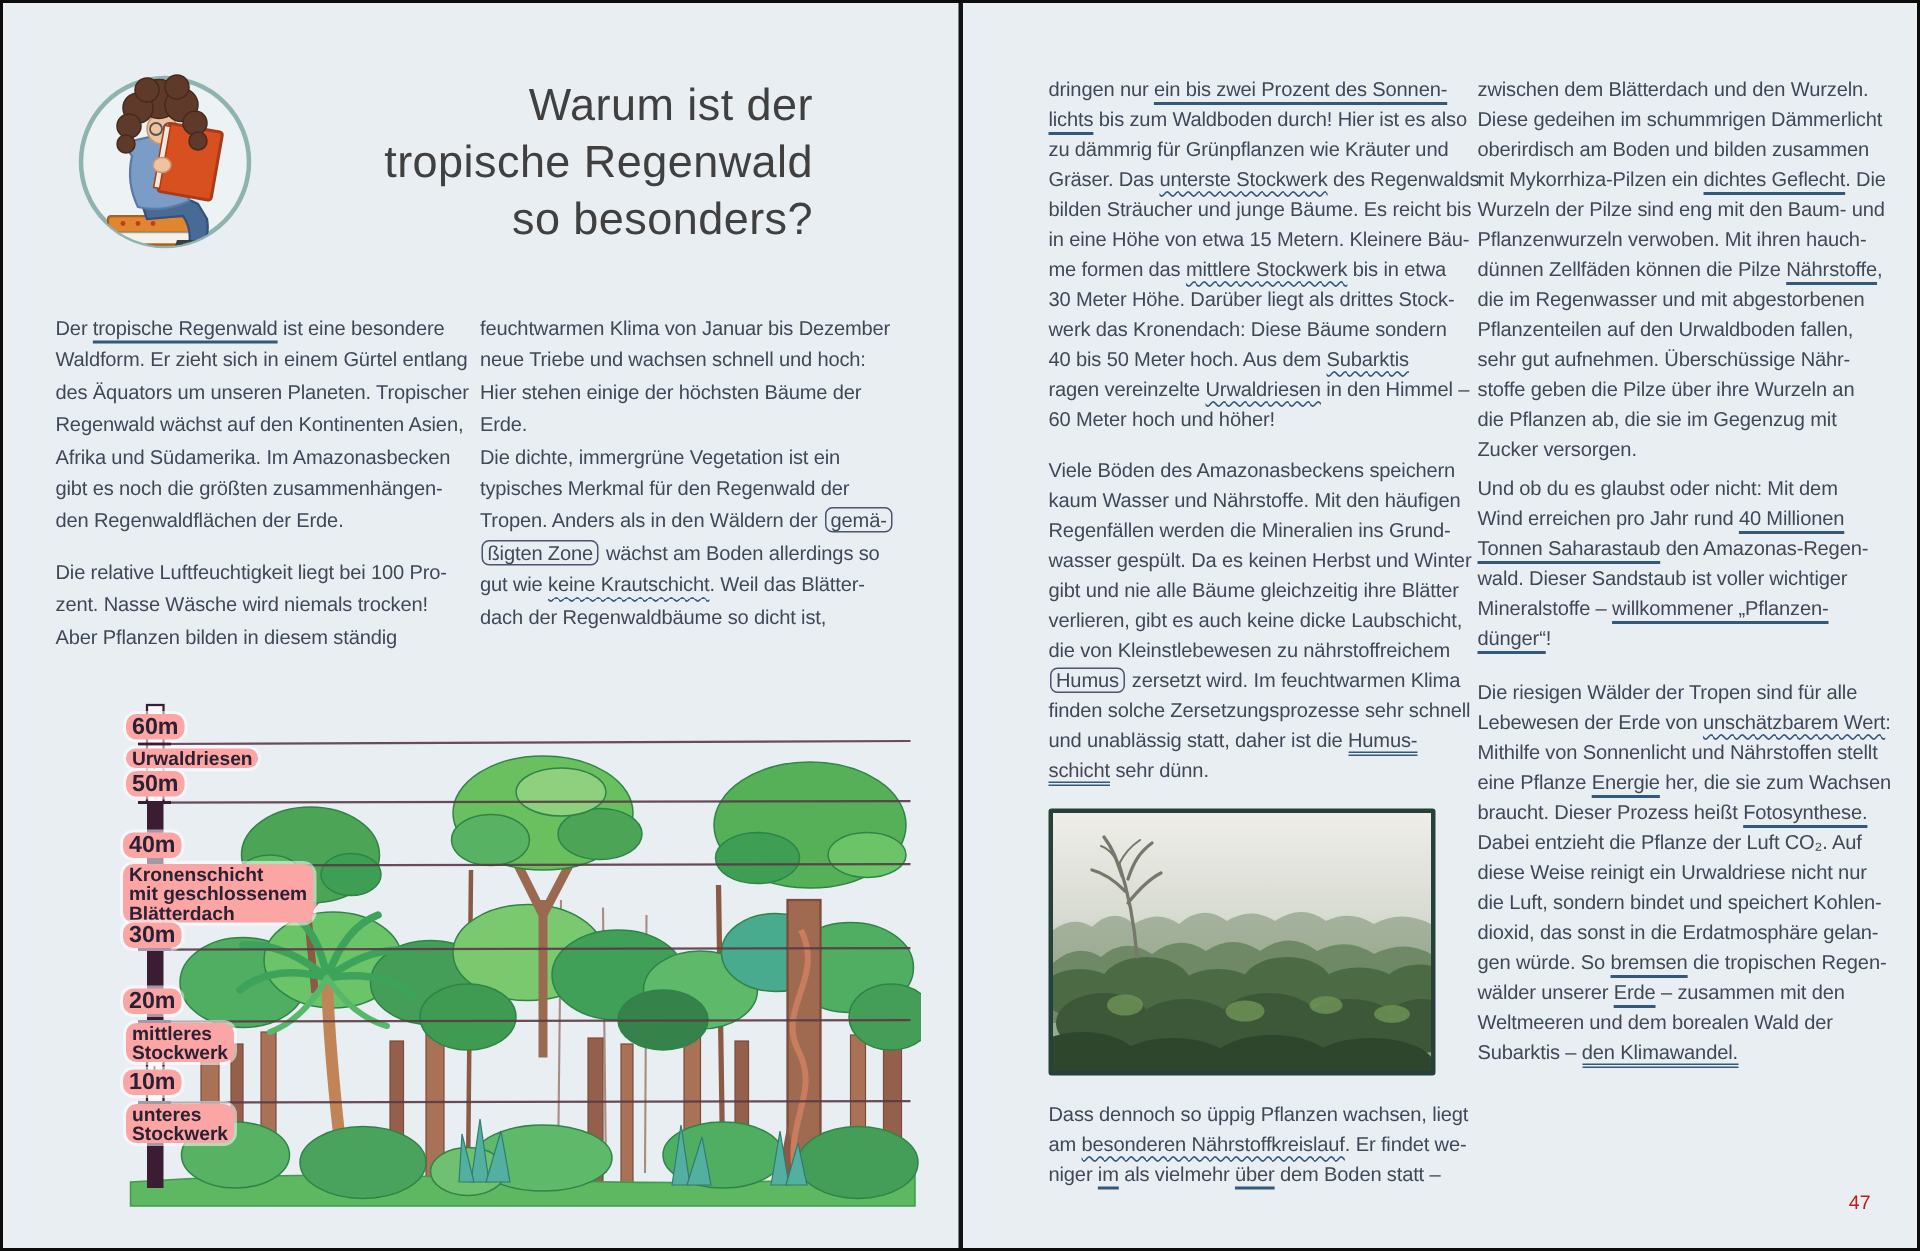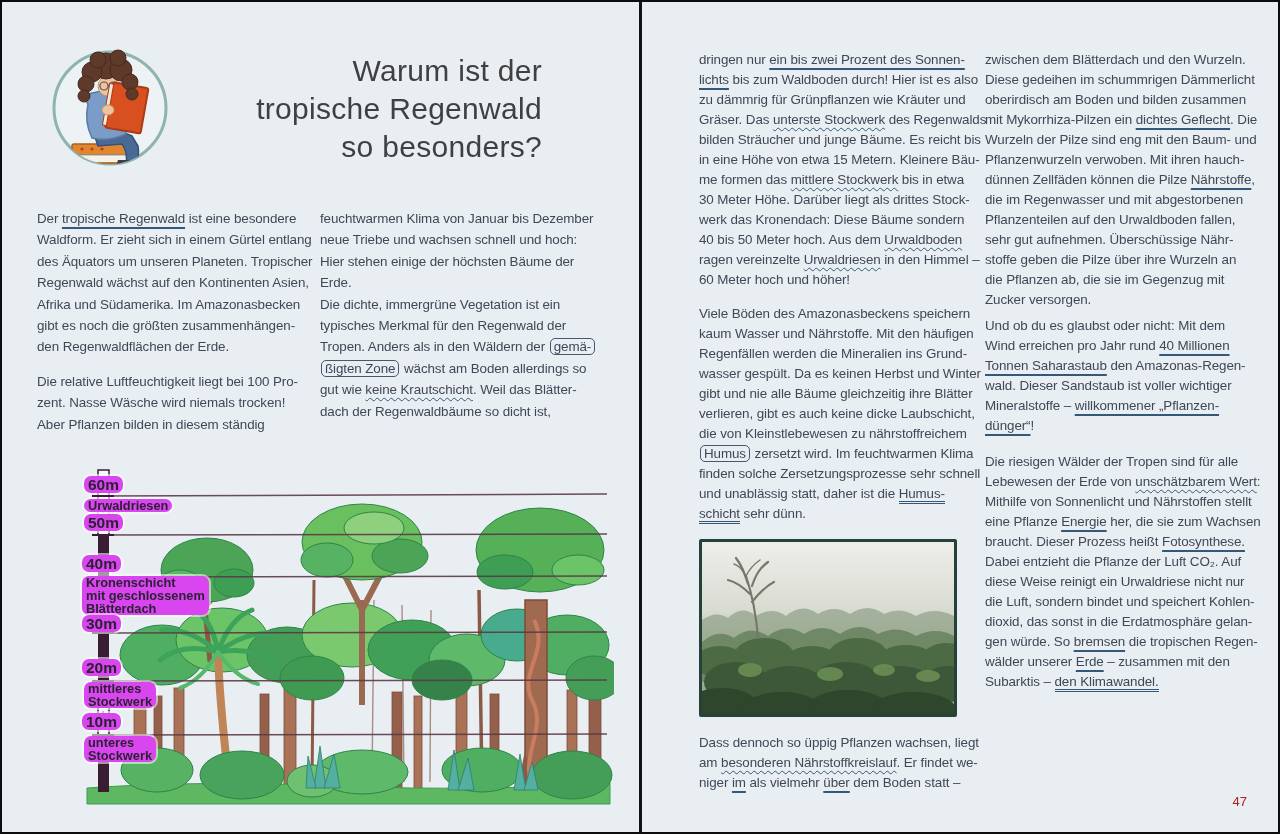--- a/index.html
+++ b/index.html
@@ -19,21 +19,21 @@
   .para{margin:0;}
   
   .u{text-decoration-line:underline;text-decoration-color:#33587a;text-decoration-thickness:1.5px;text-underline-offset:3.5px;}
   .w{text-decoration-line:underline;text-decoration-style:wavy;text-decoration-color:#33587a;text-decoration-thickness:1px;text-underline-offset:2.5px;}
   .d{border-bottom:3px double #33587a;}
   .b{border:1.4px solid #4a5570;border-radius:5px;padding:0 3px;margin:0 1px;}
   
   #diagram{position:absolute;left:60px;top:448px;width:552px;height:364px;}
   #diagram svg{position:absolute;left:0;top:0;}
   .dlab{
-    position:absolute;font-weight:700;color:#2b2133;background:#d946ef;border-radius:7px;
+    position:absolute;font-weight:700;color:#2b2133;background:#fca5a5;border-radius:7px;
     padding:0 4px;white-space:pre-line;line-height:13px;
     box-shadow:0 0 0 2px rgba(255,255,255,.55);
   }
   .dlab.m{font-size:15.5px;line-height:17px;}
   .dlab.t{font-size:12.8px;}
   
   #photo{
     position:absolute;left:697px;top:537px;width:258px;height:178px;box-sizing:border-box;
     border:3px solid #26413a;border-radius:2px;overflow:hidden;background:#dfe2da;
   }
@@ -278,21 +278,21 @@
     <div class="para">
         <div class="ln"><span>dringen nur </span><span class="u">ein bis zwei Prozent des Sonnen-</span></div>
         <div class="ln"><span class="u">lichts</span><span> bis zum Waldboden durch! Hier ist es also</span></div>
         <div class="ln"><span>zu dämmrig für Grünpflanzen wie Kräuter und</span></div>
         <div class="ln"><span>Gräser. Das </span><span class="w">unterste Stockwerk</span><span> des Regenwalds</span></div>
         <div class="ln"><span>bilden Sträucher und junge Bäume. Es reicht bis</span></div>
         <div class="ln"><span>in eine Höhe von etwa 15 Metern. Kleinere Bäu-</span></div>
         <div class="ln"><span>me formen das </span><span class="w">mittlere Stockwerk</span><span> bis in etwa</span></div>
         <div class="ln"><span>30 Meter Höhe. Darüber liegt als drittes Stock-</span></div>
         <div class="ln"><span>werk das Kronendach: Diese Bäume sondern</span></div>
-        <div class="ln"><span>40 bis 50 Meter hoch. Aus dem </span><span class="w">Urwaldboden</span></div>
+        <div class="ln"><span>40 bis 50 Meter hoch. Aus dem </span><span class="w">Subarktis</span></div>
         <div class="ln"><span>ragen vereinzelte </span><span class="w">Urwaldriesen</span><span> in den Himmel –</span></div>
         <div class="ln"><span>60 Meter hoch und höher!</span></div>
       </div>
     <div class="para" style="margin-top:14px;">
         <div class="ln"><span>Viele Böden des Amazonasbeckens speichern</span></div>
         <div class="ln"><span>kaum Wasser und Nährstoffe. Mit den häufigen</span></div>
         <div class="ln"><span>Regenfällen werden die Mineralien ins Grund-</span></div>
         <div class="ln"><span>wasser gespült. Da es keinen Herbst und Winter</span></div>
         <div class="ln"><span>gibt und nie alle Bäume gleichzeitig ihre Blätter</span></div>
         <div class="ln"><span>verlieren, gibt es auch keine dicke Laubschicht,</span></div>
@@ -388,20 +388,21 @@
         <div class="ln"><span>Lebewesen der Erde von </span><span class="w">unschätzbarem Wert</span><span>:</span></div>
         <div class="ln"><span>Mithilfe von Sonnenlicht und Nährstoffen stellt</span></div>
         <div class="ln"><span>eine Pflanze </span><span class="u">Energie</span><span> her, die sie zum Wachsen</span></div>
         <div class="ln"><span>braucht. Dieser Prozess heißt </span><span class="u">Fotosynthese.</span></div>
         <div class="ln"><span>Dabei entzieht die Pflanze der Luft CO₂. Auf</span></div>
         <div class="ln"><span>diese Weise reinigt ein Urwaldriese nicht nur</span></div>
         <div class="ln"><span>die Luft, sondern bindet und speichert Kohlen-</span></div>
         <div class="ln"><span>dioxid, das sonst in die Erdatmosphäre gelan-</span></div>
         <div class="ln"><span>gen würde. So </span><span class="u">bremsen</span><span> die tropischen Regen-</span></div>
         <div class="ln"><span>wälder unserer </span><span class="u">Erde</span><span> – zusammen mit den</span></div>
+        <div class="ln"><span>Weltmeeren und dem borealen Wald der</span></div>
         <div class="ln"><span>Subarktis – </span><span class="d">den Klimawandel.</span></div>
       </div>
   </div>
 
   <div class="pagenum">47</div>
 
   <div class="divider"></div>
 </div>
 
 </body></html>

